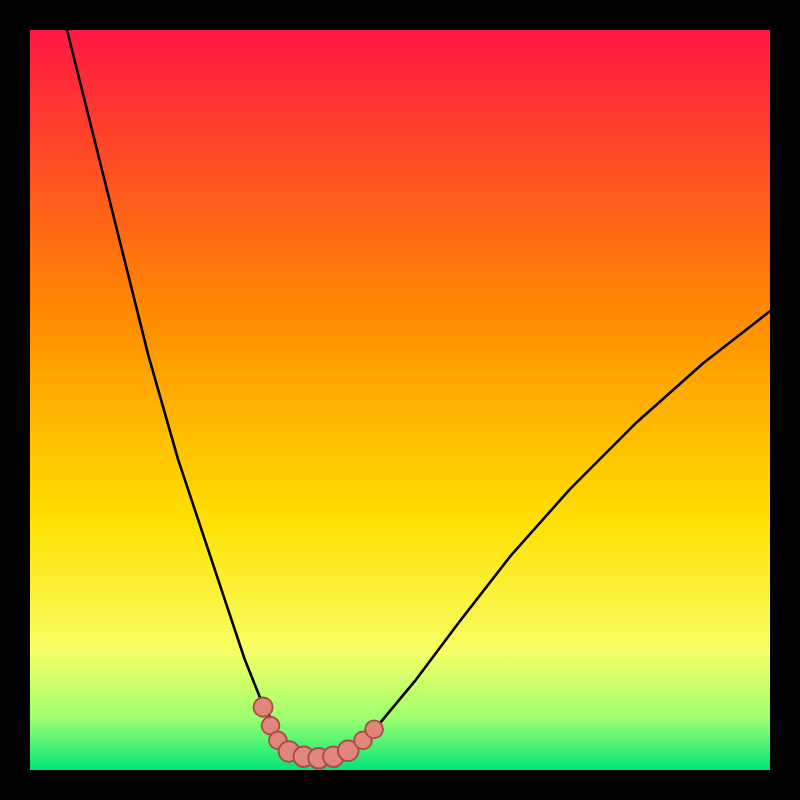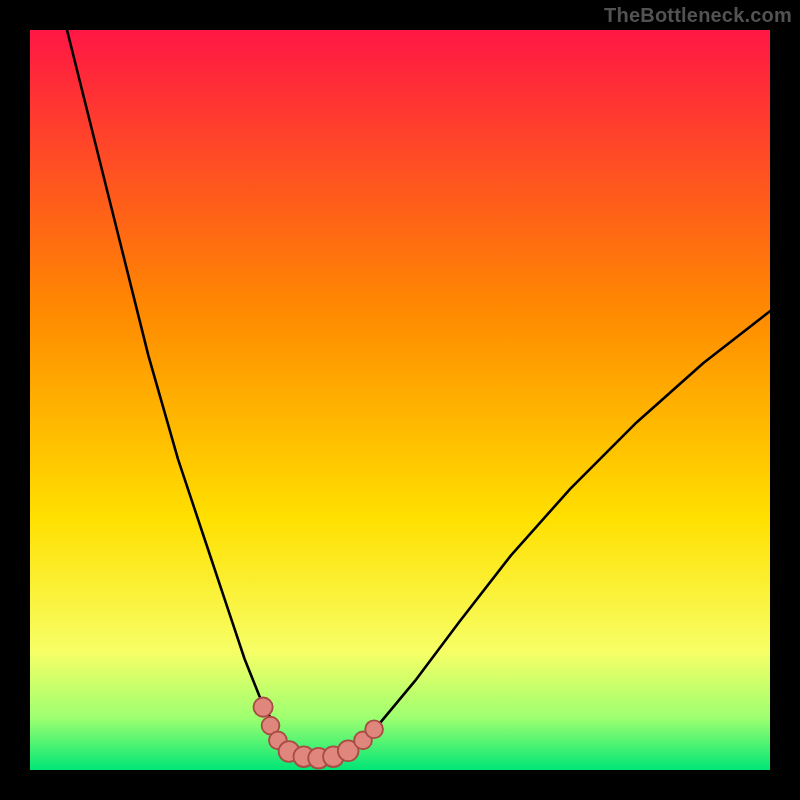--- a/index.html
+++ b/index.html
@@ -47,21 +47,20 @@
     font-weight: 600;
     color: #525252;
     letter-spacing: 0.2px;
   }
 </style>
 </head>
 <body>
 
 <div class="stage">
 
-  <div class="watermark">TheBottleneck.com</div>
 
   <div class="plot">
 
     <svg class="gradient" viewBox="0 0 100 100" preserveAspectRatio="none">
       <defs>
         <linearGradient id="bg-grad" x1="0" y1="0" x2="0" y2="1">
           <stop offset="0%" stop-color="#ff1744"></stop>
           <stop offset="38%" stop-color="#ff8a00"></stop>
           <stop offset="66%" stop-color="#ffe000"></stop>
           <stop offset="84%" stop-color="#f7ff66"></stop>

